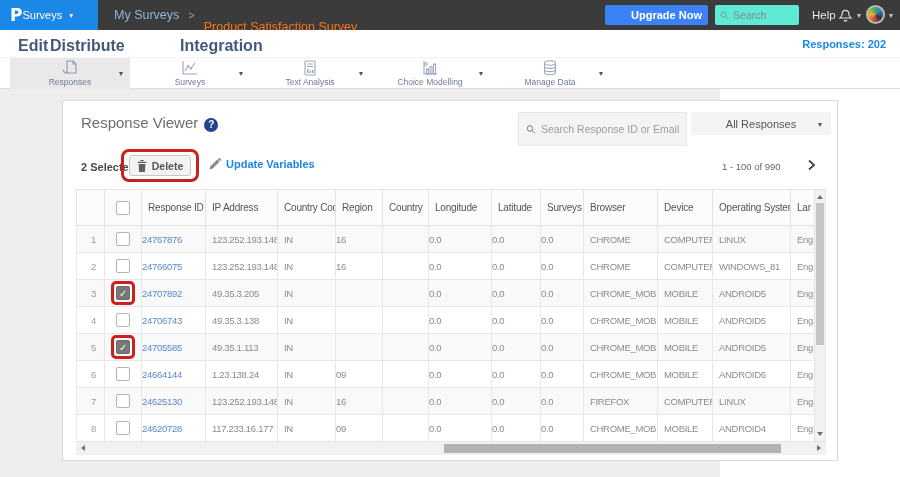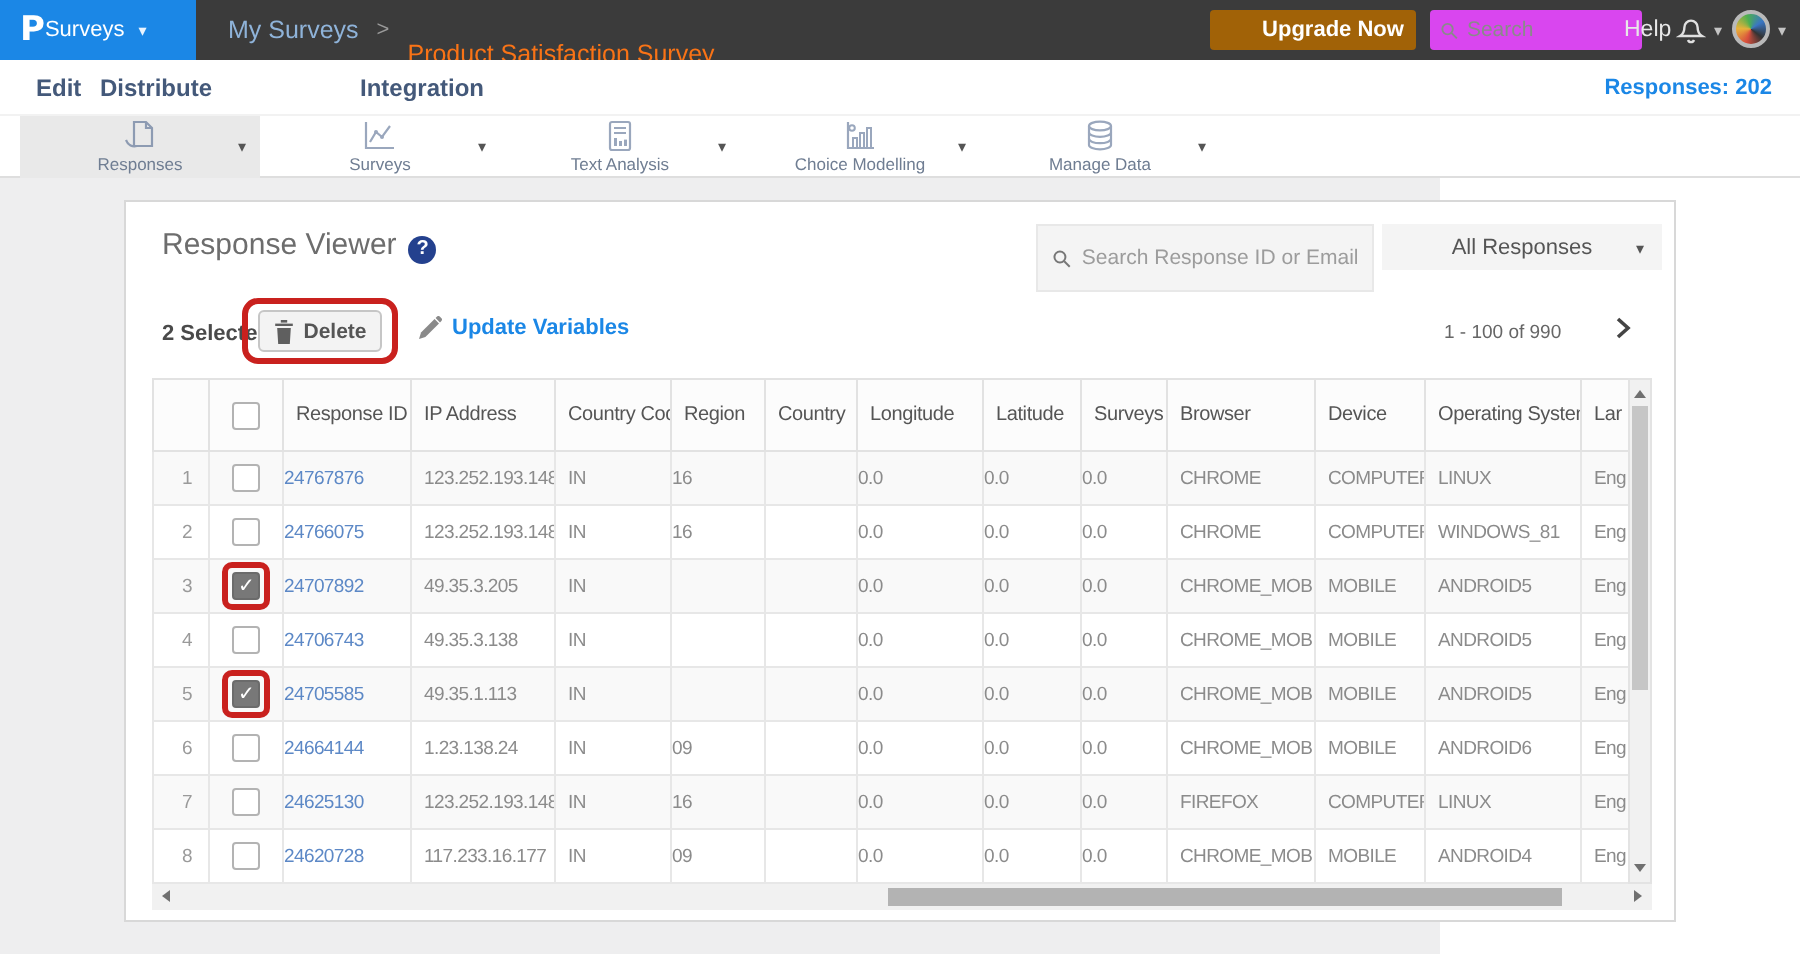--- a/index.html
+++ b/index.html
@@ -10,33 +10,33 @@
   .topbar { position:absolute; left:0; top:0; width:900px; height:30px; background:#3b3b3b; }
   .brand { position:absolute; left:0; top:0; width:98px; height:30px; background:#1b87e6; color:#fff; display:flex; align-items:center; cursor:pointer; }
   .logo { font-weight:bold; font-size:17px; margin-left:10px; font-family:"DejaVu Sans", sans-serif; }
   .brand-label { font-size:11px; margin-left:0; }
   .caret { font-size:8px; color:inherit; }
   .brand .caret { margin-left:7px; color:#eaf4ff; }
   .crumbs { position:absolute; left:114px; top:0; height:30px; display:flex; align-items:center; gap:9px; }
   .crumb-parent { color:#8fb3d9; font-size:12.5px; cursor:pointer; }
   .crumb-sep { color:#9a9a9a; font-size:11px; }
   .crumb-current { color:#f97316; font-size:12.5px;margin-top:24px; }
-  .upgrade-btn { position:absolute; left:605px; top:5px; width:103px; height:20px; background:#a16207; color:#fff; font-size:11px; font-weight:bold; border:none; border-radius:2px; display:flex; align-items:center; justify-content:center; cursor:pointer;padding-left:20px; }
-  .top-search { position:absolute; left:715px; top:5px; width:106px; height:20px; background:#d946ef; border-radius:2px; display:flex; align-items:center; padding:0 5px; gap:4px; }
+  .upgrade-btn { position:absolute; left:605px; top:5px; width:103px; height:20px; background:#3b82f6; color:#fff; font-size:11px; font-weight:bold; border:none; border-radius:2px; display:flex; align-items:center; justify-content:center; cursor:pointer;padding-left:20px; }
+  .top-search { position:absolute; left:715px; top:5px; width:84px; height:20px; background:#5eead4; border-radius:2px; display:flex; align-items:center; padding:0 5px; gap:4px; }
   .top-search input { border:none; outline:none; width:100%; font-size:10.5px; color:#333; background:transparent; font-family:inherit; }
   .top-search input::placeholder { color:#8a8a8a; }
   .help-label { position:absolute; left:812px; top:9px; color:#e8e8e8; font-size:11.5px; cursor:pointer; }
   .bell { position:absolute; left:838px; top:7px; cursor:pointer; }
   .bell-caret { position:absolute; left:857px; top:11px; color:#c4c4c4; }
   .avatar { position:absolute; left:866px; top:5px; width:19px; height:19px; border-radius:50%; border:2px solid #b9b9b9; background:conic-gradient(from 200deg,#d94f3d,#e8b23a,#4caf50,#3a76c4,#333 ,#d94f3d); cursor:pointer; }
   .avatar-caret { position:absolute; left:889px; top:11px; color:#c4c4c4; }
 
   
   .nav { position:absolute; left:0; top:30px; width:900px; height:27px; background:#fff; }
-  .nav-item { position:absolute; top:7px; font-size:12px; font-weight:bold; color:#44597a; cursor:pointer; text-decoration:none; }
+  .nav-item { position:absolute; top:7px; font-size:16px; font-weight:bold; color:#44597a; cursor:pointer; text-decoration:none; }
   .nav-item.active { color:#6d28d9; text-decoration:underline;margin-top:23px; }
   .n0 { left:18px; } .n1 { left:50px; } .n2 { left:116px; } .n3 { left:180px; }
   .responses-counter { position:absolute; right:14px; top:8px; color:#1b87e6; font-size:11px; font-weight:bold; }
 
   
   .toolbar { position:absolute; left:0; top:57px; width:900px; height:32px; background:#fff; border-bottom:1px solid #dedede; border-top:1px solid #f2f2f2; }
   .tool-tab { position:absolute; top:0; height:31px; width:120px; cursor:pointer; }
   .tool-tab.active { background:#e9e9e9; }
   .tt0 { left:10px; } .tt1 { left:130px; } .tt2 { left:250px; } .tt3 { left:370px; } .tt4 { left:490px; }
   .t-icon { position:absolute; left:0; right:0; top:2px; text-align:center; }

